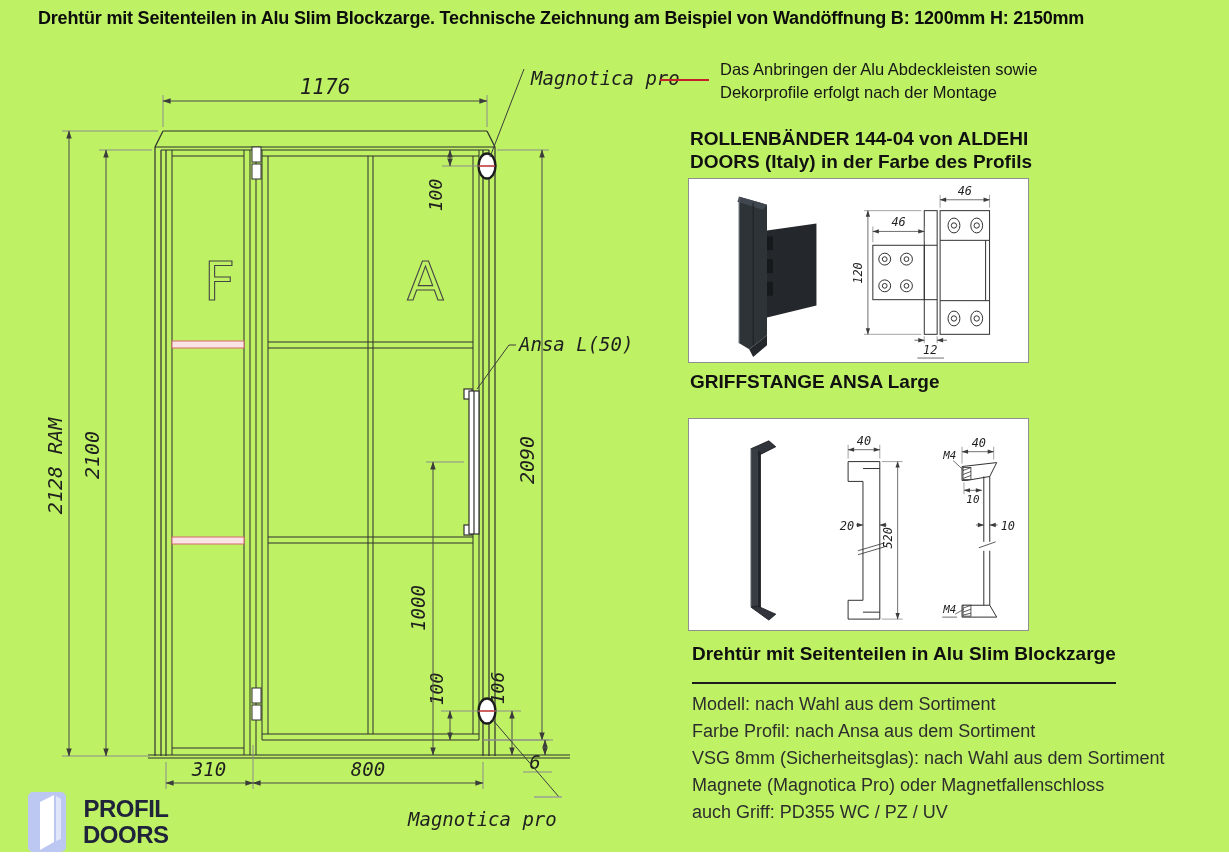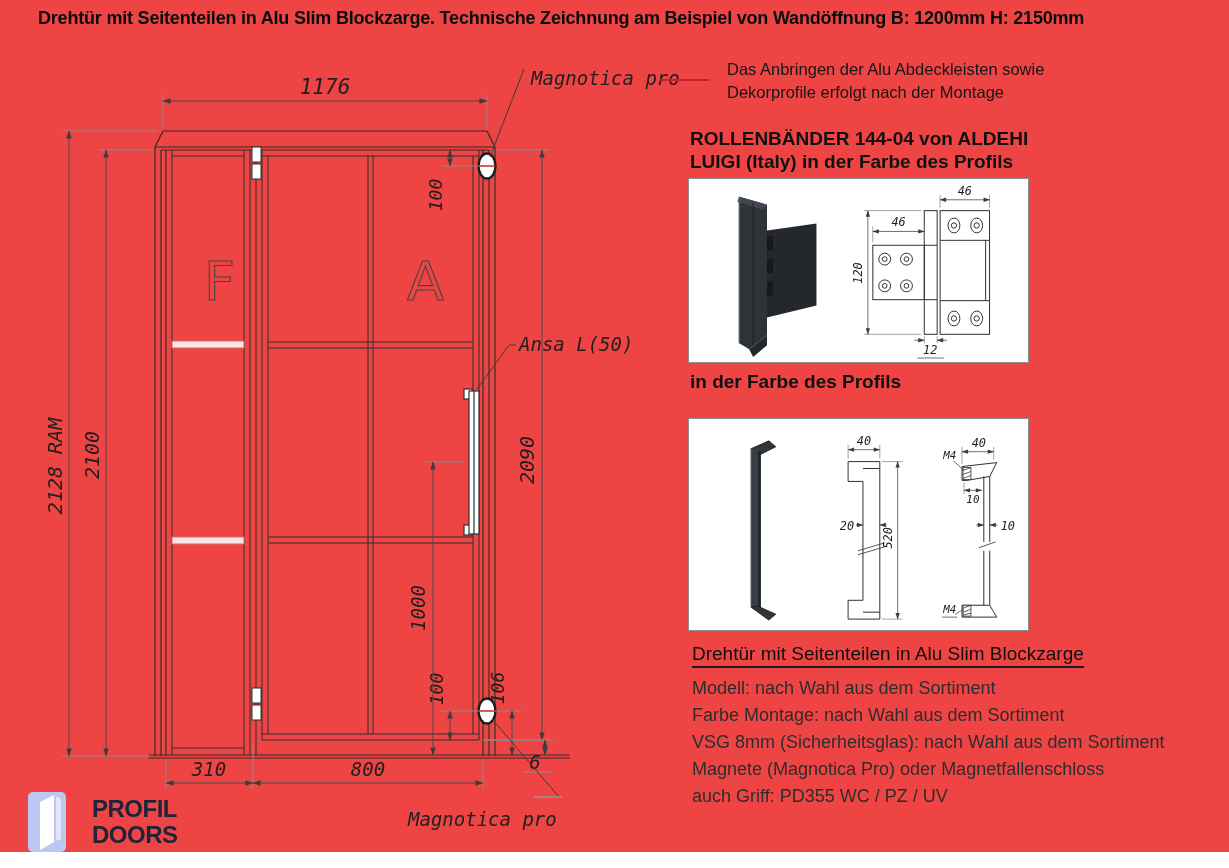--- a/index.html
+++ b/index.html
@@ -1,41 +1,41 @@
 <!DOCTYPE html>
 <html><head>
 <meta charset="utf-8">
 <style>
   html,body{margin:0;padding:0;background:#fff;}
-  .page{position:relative;width:1229px;height:852px;background:#ef4444;overflow:hidden;
+  .page{position:relative;width:1229px;height:852px;background:#bef264;overflow:hidden;
         font-family:"Liberation Sans",sans-serif;color:#1a1a1a;}
   .title{position:absolute;left:38px;top:8px;font-size:18px;font-weight:bold;color:#0c0c0c;letter-spacing:-0.2px;}
   svg text{user-select:none;}
   .dim{font-family:"DejaVu Sans Mono",monospace;font-style:italic;fill:#1f1f1f;}
   .cadlabel{font-family:"DejaVu Sans Mono",monospace;font-style:italic;fill:#1f1f1f;}
 
   .note{position:absolute;left:660px;top:58px;display:flex;}
   .note-rule{width:49px;height:0;border-top:2px solid #c32027;margin-top:21px;flex:0 0 auto;}
-  .note-text{margin-left:18px;font-size:16.5px;line-height:23px;color:#161616;}
+  .note-text{margin-left:11px;font-size:16.5px;line-height:23px;color:#161616;}
 
   .sec-title{position:absolute;font-size:19px;font-weight:bold;line-height:23px;color:#111;}
   .h-hinge{left:690px;top:127px;}
   .h-handle{left:690px;top:370px;}
   .detail-box{position:absolute;border:1px solid #8f8f8f;background:#fff;}
   .box-hinge{left:688px;top:178px;width:339px;height:183px;}
   .box-handle{left:688px;top:418px;width:339px;height:211px;}
 
   .specs{position:absolute;left:692px;top:643px;width:535px;}
-  .specs h2{margin:0 0 7px 0;font-size:19px;font-weight:normal;color:#0f0f0f;display:inline-block;
-            border-bottom:2px solid #1c1c1c;padding-bottom:1px;}
+  .specs h2{margin:0 0 7px 0;font-size:19px;font-weight:bold;color:#0f0f0f;display:inline-block;
+            border-bottom:2px solid #1c1c1c;padding-bottom:17px;}
   .specs .line{font-size:18px;line-height:27px;color:#2d2d2d;}
 
   .logo{position:absolute;left:28px;top:790px;display:flex;align-items:center;}
-  .logo-text{margin-left:24px;font-weight:bold;font-size:24px;line-height:26px;
-             color:#20243a;letter-spacing:-0.5px;}
+  .logo-text{margin-left:15px;font-weight:bold;font-size:24px;line-height:26px;
+             color:#20243a;letter-spacing:-0.5px;text-align:right;}
 </style>
 </head>
 <body>
 <div class="page">
 
   <div class="title">Drehtür mit Seitenteilen in Alu Slim Blockzarge. Technische Zeichnung am Beispiel von Wandöffnung B: 1200mm H: 2150mm</div>
 
   <svg style="position:absolute;left:20px;top:50px;" width="660" height="800" viewBox="20 50 660 800">
     <defs>
       <marker id="ma" viewBox="0 0 10 10" refX="9.5" refY="5" markerWidth="12" markerHeight="8" orient="auto-start-reverse">
@@ -203,21 +203,21 @@
   <div class="note">
     <div class="note-rule"></div>
     <div class="note-text">
       <div>Das Anbringen der Alu Abdeckleisten sowie</div>
       <div>Dekorprofile erfolgt nach der Montage</div>
     </div>
   </div>
 
   <div class="sec-title h-hinge">
     <div>ROLLENBÄNDER 144-04 von ALDEHI</div>
-    <div>LUIGI (Italy) in der Farbe des Profils</div>
+    <div>DOORS (Italy) in der Farbe des Profils</div>
   </div>
   <div class="detail-box box-hinge">
     <svg width="339" height="183" viewBox="0 0 341 185">
 
       <g>
         <polygon points="78,52 128,45 128,128 78,140" fill="#24282c"></polygon>
         <rect x="73" y="58" width="11" height="14" fill="#16191c"></rect>
         <rect x="73" y="81" width="11" height="14" fill="#16191c"></rect>
         <rect x="73" y="104" width="11" height="14" fill="#16191c"></rect>
         <polygon points="50,18 78,26 78,158 60,172 50,166" fill="#2e3338"></polygon>
@@ -272,21 +272,21 @@
         <line x1="250" y1="159" x2="250" y2="166" stroke="#8c8c8c" stroke-width="0.8"></line>
         <line x1="227" y1="163" x2="237" y2="163" stroke="#4a4a4a" stroke-width="0.8" marker-end="url(#ma)"></line>
         <line x1="260" y1="163" x2="250" y2="163" stroke="#4a4a4a" stroke-width="0.8" marker-end="url(#ma)"></line>
         <text class="dim" x="243" y="177" text-anchor="middle" font-size="12">12</text>
         <line x1="230" y1="181" x2="257" y2="181" stroke="#4a4a4a" stroke-width="0.8"></line>
       </g>
     </svg>
   </div>
 
   <div class="sec-title h-handle">
-    <div>in der Farbe des Profils</div>
+    <div>GRIFFSTANGE ANSA Large</div>
   </div>
   <div class="detail-box box-handle">
     <svg width="339" height="211" viewBox="0 0 341 213">
 
       <g>
         <polygon points="62,30 80,22 87,28 69,37" fill="#31353b" stroke="#15171a" stroke-width="0.8"></polygon>
         <rect x="62" y="30" width="7" height="160" fill="#383d43"></rect>
         <polygon points="69,32 72,34 72,191 69,189" fill="#202327"></polygon>
         <polygon points="62,190 69,189 87,197 80,203" fill="#31353b" stroke="#15171a" stroke-width="0.8"></polygon>
         <line x1="62" y1="30" x2="62" y2="190" stroke="#596068" stroke-width="1"></line>
@@ -355,21 +355,21 @@
         <text class="dim" x="256" y="196" font-size="11">M4</text>
         <line x1="255" y1="200" x2="270" y2="200" stroke="#4a4a4a" stroke-width="0.8"></line>
         <line x1="268" y1="197" x2="277" y2="192" stroke="#4a4a4a" stroke-width="0.8"></line>
       </g>
     </svg>
   </div>
 
   <div class="specs">
     <h2>Drehtür mit Seitenteilen in Alu Slim Blockzarge</h2>
     <div class="line">Modell: nach Wahl aus dem Sortiment</div>
-    <div class="line">Farbe Montage: nach Wahl aus dem Sortiment</div>
+    <div class="line">Farbe Profil: nach Ansa aus dem Sortiment</div>
     <div class="line">VSG 8mm (Sicherheitsglas): nach Wahl aus dem Sortiment</div>
     <div class="line">Magnete (Magnotica Pro) oder Magnetfallenschloss</div>
     <div class="line">auch Griff: PD355 WC / PZ / UV</div>
   </div>
 
   <div class="logo">
     <svg width="40" height="64" viewBox="0 0 40 64">
       <rect x="0" y="2" width="38" height="60" rx="5" fill="#bcc8f2"></rect>
       <path d="M12,12 L26,5 L26,52 L12,60 Z" fill="#ffffff"></path>
       <path d="M28,6 L33,9 L33,49 L28,51 Z" fill="#ffffff" opacity="0.55"></path>

